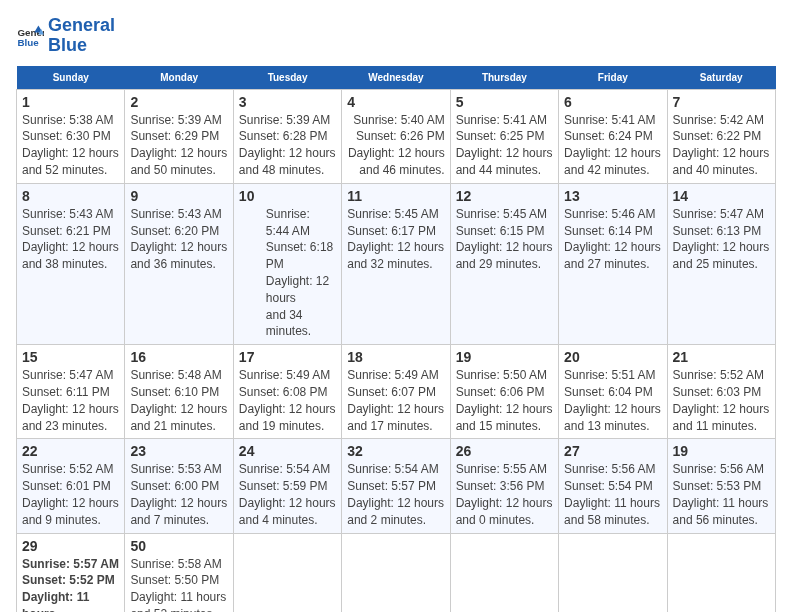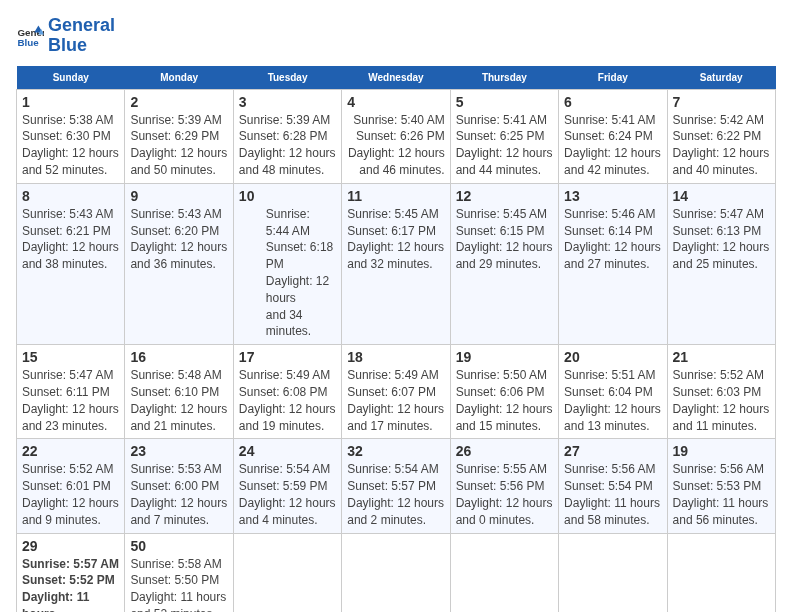--- a/index.html
+++ b/index.html
@@ -298,21 +298,21 @@
         <td>
           <span class="day-num">32</span>
           <div class="day-detail" style="white-space: pre-line;">Sunrise: 5:54 AM
 Sunset: 5:57 PM
 Daylight: 12 hours
 and 2 minutes.</div>
         </td>
         <td>
           <span class="day-num">26</span>
           <div class="day-detail" style="white-space: pre-line;">Sunrise: 5:55 AM
-Sunset: 5:56 PM
+Sunset: 3:56 PM
 Daylight: 12 hours
 and 0 minutes.</div>
         </td>
         <td>
           <span class="day-num">27</span>
           <div class="day-detail" style="white-space: pre-line;">Sunrise: 5:56 AM
 Sunset: 5:54 PM
 Daylight: 11 hours
 and 58 minutes.</div>
         </td>

